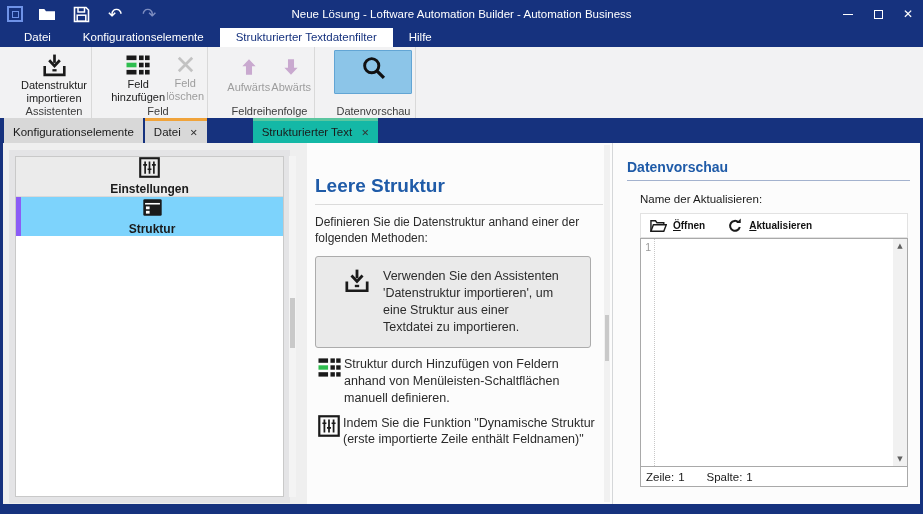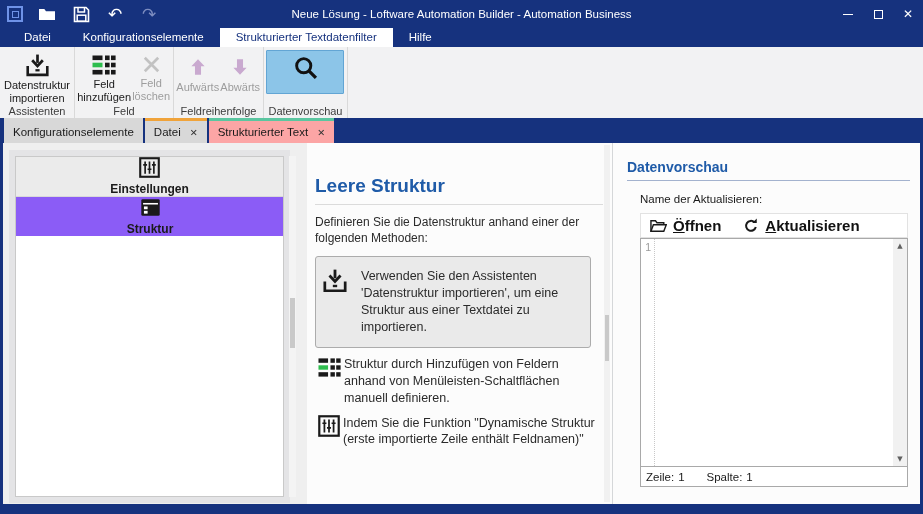--- a/index.html
+++ b/index.html
@@ -28,74 +28,74 @@
   .close-x { font-size:12px; line-height:1; }
 
   
   .menubar { position:absolute; left:0; top:28px; right:0; height:19px; background:#16327E;
     display:flex; padding-left:8px; }
   .menu-tab { color:#fff; font-size:11.5px; line-height:19px; padding:0 16px; white-space:nowrap; }
   .menu-tab.active { background:#fff; color:#16327E; }
 
   
   .ribbon { position:absolute; left:0; top:47px; right:0; height:71px; background:#F2F2F3; display:flex; }
-  .rgroup { position:relative; border-right:1px solid #D9D9D9; padding:3px 2px 24px 2px; display:flex; align-items:stretch; }
+  .rgroup { position:relative; border-right:1px solid #D9D9D9; padding:3px 2px 24px 2px; display:flex; align-items:stretch;margin-left:17px; }
   .rgroup-caption { position:absolute; left:0; right:0; bottom:1px; text-align:center; font-size:11px; color:#3C3C3C; }
   .rbtn { display:flex; flex-direction:column; align-items:center; padding-top:3px; }
   .rbtn .ricon { height:28px; display:flex; align-items:center; justify-content:center; }
   .rbtn .rlabel { font-size:11px; line-height:1.18; text-align:center; color:#1a1a1a; margin-top:1px; }
   .rbtn.disabled .rlabel { color:#9D9D9D; }
   .rbtn.active { border:1px solid #62A5D4; border-radius:1px; padding-top:2px; }
 
   
   .doctabs { position:absolute; left:0; top:118px; right:0; height:25px; background:#16327E;
     display:flex; align-items:stretch; padding-left:4px; gap:2px; }
   .dtab { display:flex; align-items:center; padding:0 9px; font-size:11.5px; background:#D8D8D8; color:#1a1a1a; border-top:3px solid transparent; white-space:nowrap; }
-  .dtab.active { background:#fca5a5; }
+  .dtab.active { background:#14b8a6;margin-left:44px; }
   .dtab .dclose { margin-left:9px; font-size:9.5px; color:#333; }
 
   
   .content { position:absolute; left:3px; right:3px; top:143px; height:361px; background:#FCFCFC; overflow:hidden; }
   .left-region { position:absolute; left:0; top:0; width:304px; height:361px; background:#EFEFEF; }
 
   .panel-box { position:absolute; left:12px; top:13px; width:269px; height:341px; background:#fff;
     border:1px solid #C9C9C9; box-shadow:0 0 0 6px #E4E4E6; }
   .panel-tabs { display:flex; height:52px;flex-direction:column; }
   .ptab { flex:1; display:flex; flex-direction:column; align-items:center; justify-content:center; gap:4px;
     background:#EBEBEB; border-bottom:1px solid #D9D9D9; }
-  .ptab.active { background:#8b5cf6; border-bottom:none; border-left:1px solid #8b5cf6; }
+  .ptab.active { background:#7dd3fc; border-bottom:none; border-left:5px solid #8b5cf6; }
   .ptab .plabel { font-size:12px; font-weight:600; color:#1a1a1a; }
 
   .vscroll { position:absolute; width:7px; background:#F4F4F4; }
   .vscroll .thumb { position:absolute; left:1px; right:1px; background:#C9C9C9; }
   .left-scroll { left:286px; top:13px; height:341px; }
   .mid-scroll  { left:601px; top:2px;  height:357px; width:6px; background:#F1F1F1; }
 
   
   .mid { position:absolute; left:312px; top:0; width:288px; height:303px; overflow:hidden; }
   .mid h1 { margin-top:32px; font-size:19px; font-weight:700; color:#1F5BA8; }
   .mid .hrule { border-top:1px solid #DBDBDB; margin-top:7px; }
   .mid .intro { margin-top:9px; font-size:12px; line-height:1.35; color:#2B2B2B; }
   .method-box { margin-top:10px; width:276px; background:#EAEAEA; border:1px solid #ACACAC; border-radius:3px;
-    padding:11px 6px; display:flex; gap:13px; }
+    padding:11px 28px; display:flex; gap:13px; }
   .method { margin-top:8px; display:flex; gap:3px; padding-left:3px; width:281px; }
   .mtext { font-size:12.5px; line-height:1.35; color:#2B2B2B; }
   .micon { flex:0 0 auto; }
 
   .vdivider { position:absolute; left:609px; top:0; width:1px; height:361px; background:#D5D7D9; }
 
   
   .right { position:absolute; left:622px; top:0; width:295px; height:361px; }
   .right h2 { margin:16px 10px 0 2px; font-size:14px; font-weight:700; color:#1F5BA8;
     padding-bottom:5px; border-bottom:1px solid #A3B2CE; }
   .file-label { margin:12px 0 0 15px; font-size:11.5px; color:#1a1a1a; }
   .ptoolbar { margin:8px 0 0 15px; width:268px; height:25px; background:#fff; border:1px solid #E2E2E2;
     display:flex; align-items:center; gap:22px; padding-left:9px; }
   .tbtn { display:flex; align-items:center; gap:6px; }
-  .tbtn .tlabel { font-size:15px; font-weight:700; color:#111; display:inline-block; }
+  .tbtn .tlabel { font-size:10px; font-weight:700; color:#111; display:inline-block; }
   .tbtn .tlabel::first-letter { text-decoration:underline; }
   .editor { position:relative; margin-left:15px; width:268px; height:229px; background:#fff; border:1px solid #A9A9A9; }
   .lncol { position:absolute; left:0; top:0; bottom:0; width:14px; border-right:1px dotted #C8C8C8; }
   .lnnum { font-size:10.5px; color:#9A9A9A; text-align:right; padding:2px 3px 0 0; }
   .escroll { position:absolute; right:0; top:0; bottom:0; width:14px; background:#F1F1F1;
     display:flex; flex-direction:column; justify-content:space-between; align-items:center; }
   .sarrow { font-size:7px; color:#606060; padding:3px 0; font-family:"DejaVu Sans",sans-serif; }
   .statusbar { margin-left:15px; margin-top:-1px; width:268px; height:21px; background:#fff; border:1px solid #A9A9A9;
     display:flex; align-items:center; font-size:11.5px; color:#1a1a1a; padding-left:5px; gap:4px; }
   .statusbar .gap { width:14px; }

